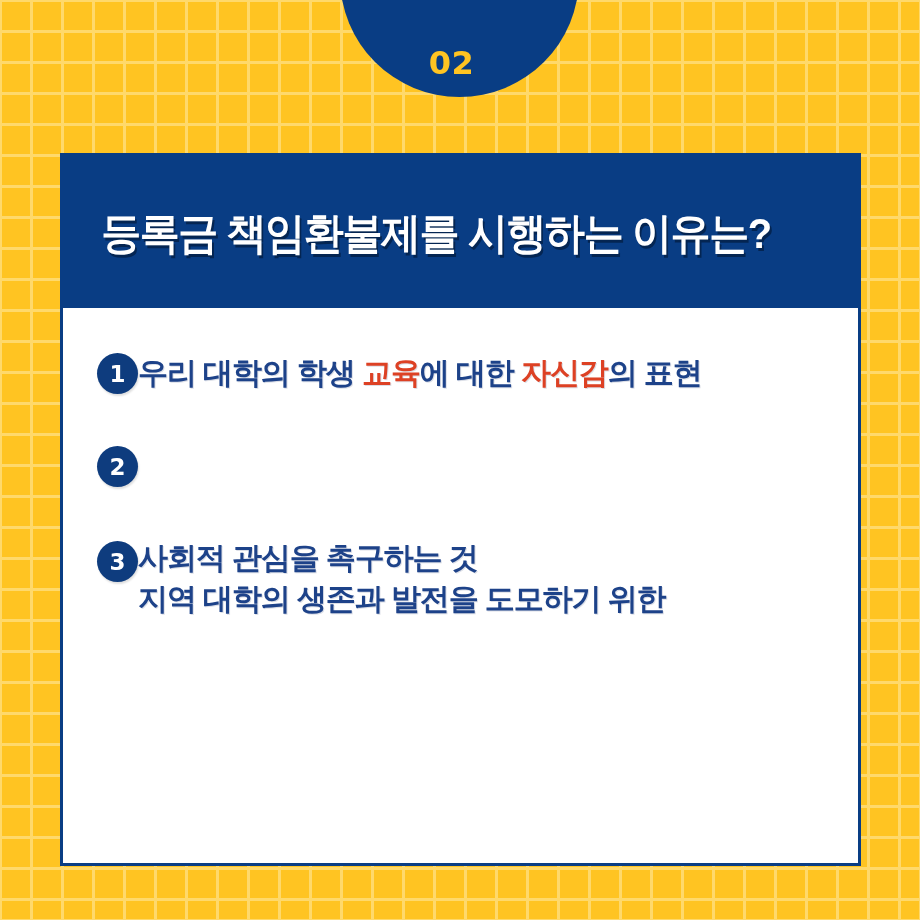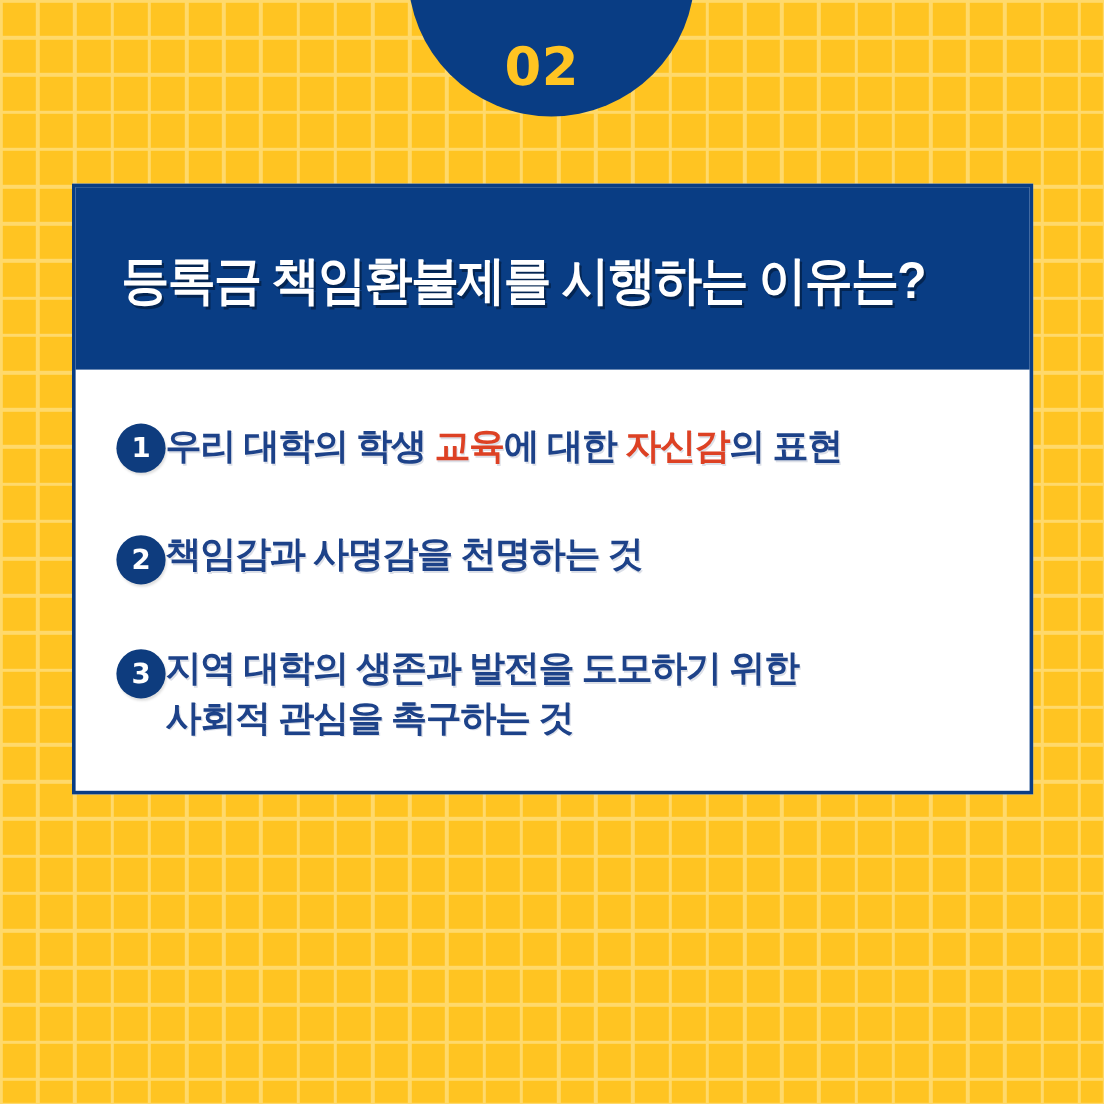--- a/index.html
+++ b/index.html
@@ -32,32 +32,32 @@
     border-radius:50%;
     background:#093D84;
     z-index:3;
   }
   #top-circle-label {
     position:absolute;
     left:0; right:16px;
     bottom:18px;
     text-align:center;
     color:#FFC422;
-    font-size:44px;
+    font-size:32px;
     font-weight:bold;
     letter-spacing:0.5px;
     line-height:1;
     font-family:"DejaVu Sans", sans-serif;
   }
 
   
   #card {
     position:absolute;
     left:60px; top:153px;
-    width:801px; height:509px;
+    width:801px; height:713px;
     background:#ffffff;
     border:3px solid #093D84;
     z-index:2;
   }
 
   #card-header {
     position:relative;
     height:152px;
     background:#093D84;
     display:flex;
@@ -139,27 +139,26 @@
       <div class="item" id="item-1">
         <div class="badge">1</div>
         <div class="item-text">
             <span class="line"><span>우리 대학의 학생 </span><span class="hl">교육</span><span>에 대한 </span><span class="hl">자신감</span><span>의 표현</span></span>
           </div>
       </div>
 
       <div class="item" id="item-2">
         <div class="badge">2</div>
         <div class="item-text">
-            <span class="line"><span>책임감과 사명감을 천명하는 것</span></span>
           </div>
       </div>
 
       <div class="item" id="item-3">
         <div class="badge">3</div>
         <div class="item-text">
+            <span class="line"><span>사회적 관심을 촉구하는 것</span></span>
             <span class="line"><span>지역 대학의 생존과 발전을 도모하기 위한</span></span>
-            <span class="line"><span>사회적 관심을 촉구하는 것</span></span>
           </div>
       </div>
 
     </div>
   </div>
 </div>
 
 </body></html>

